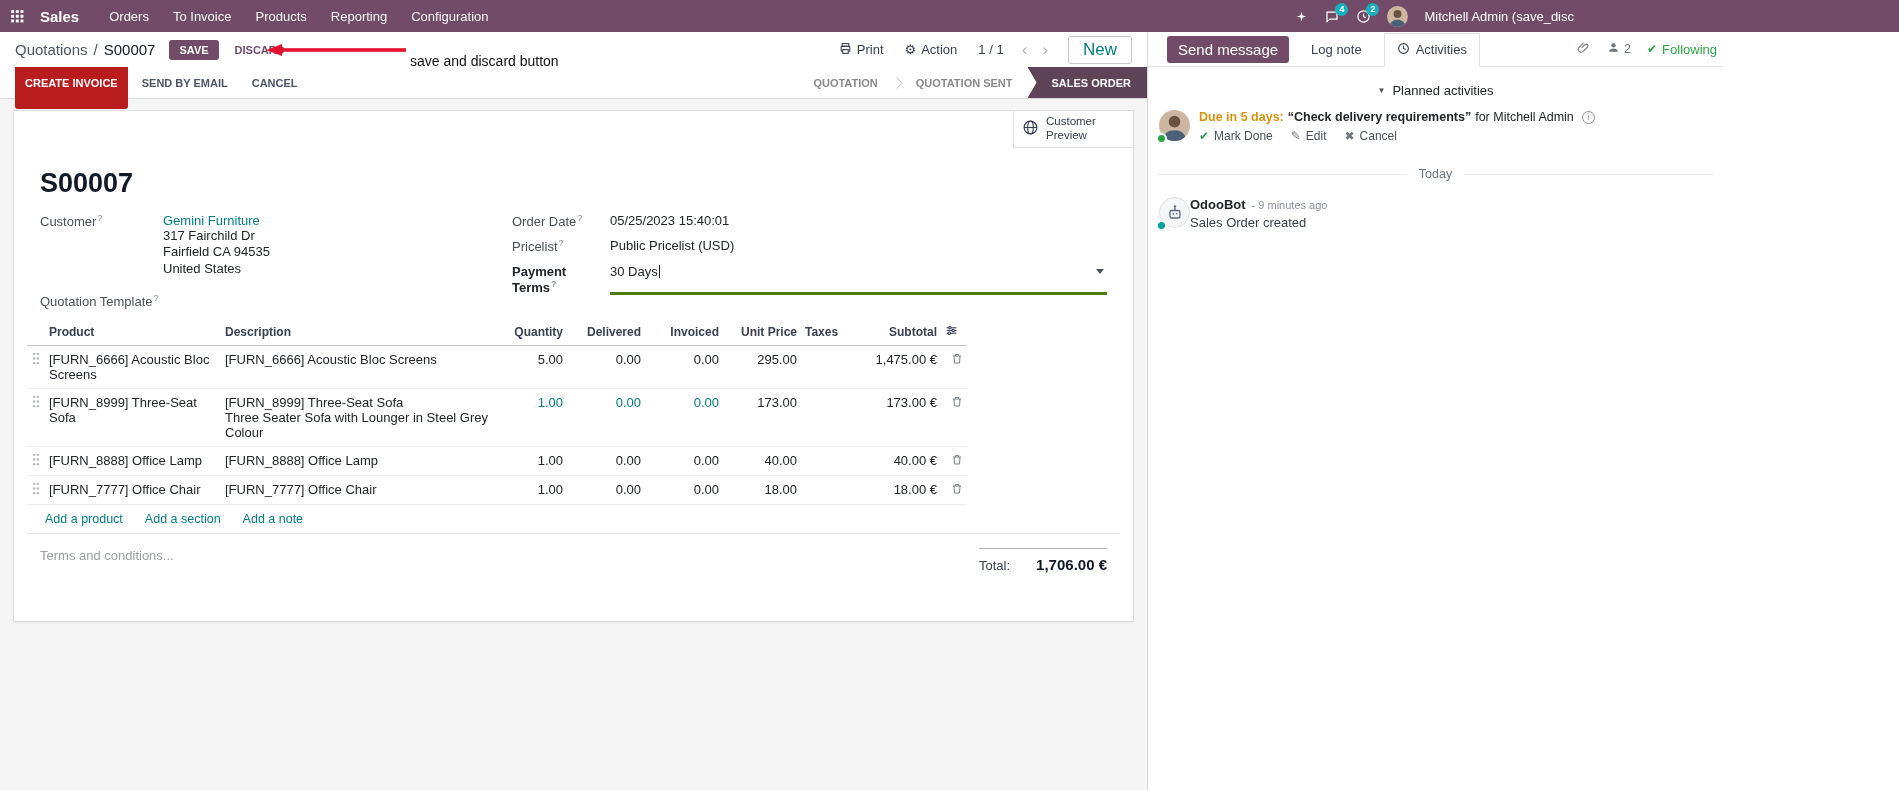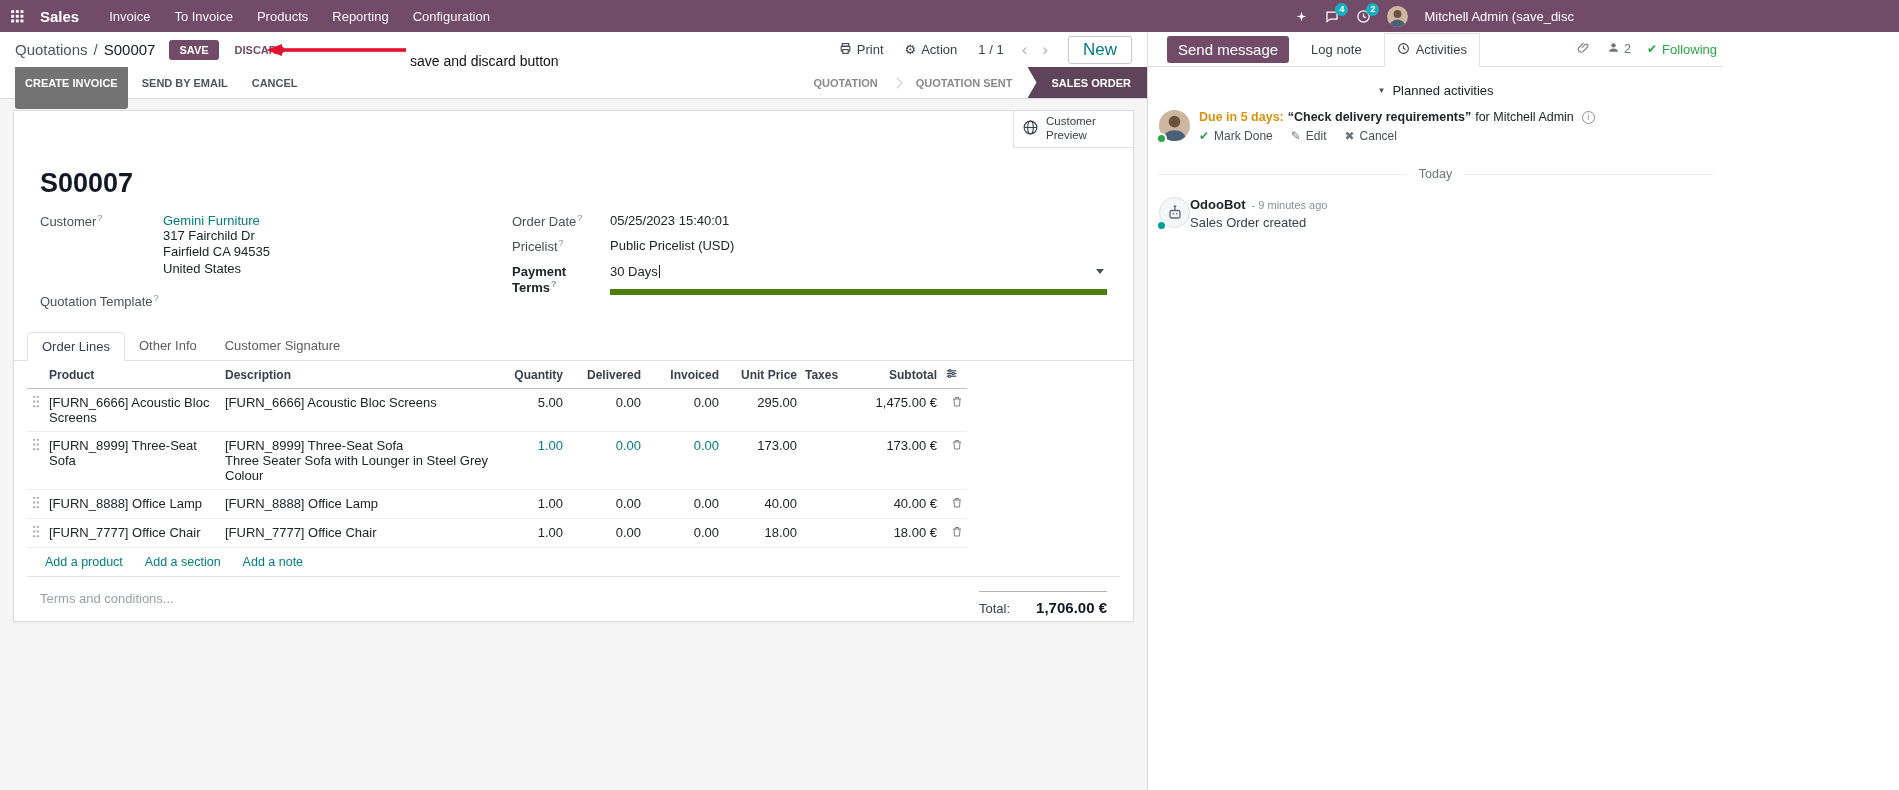--- a/index.html
+++ b/index.html
@@ -42,21 +42,21 @@
     font-size:13px; color:#374151; cursor:pointer; }
   .gear-glyph { font-size:13px; color:#374151; }
   .pager { margin:0 6px; color:#374151; }
   .pg-chev { color:#adb5bd; font-size:17px; line-height:1; cursor:pointer; padding:0 3px; }
   .btn-new { margin-left:8px; background:#fff; border:1px solid #c9c9c9; color:#017e84; font-size:17px;
     padding:3px 14px; border-radius:3px; cursor:pointer; font-family:inherit; }
 
   
   .status-row { height:32px; background:#fff; border-bottom:1px solid #d8d8d8; display:flex; align-items:stretch; padding-left:15px; }
   .status-left { display:flex; align-items:center; gap:4px; }
-  .btn-create { background:#737373; color:#fff; border:none; font-size:11px; font-weight:700; padding:20px 10px;
+  .btn-create { background:#b91c1c; color:#fff; border:none; font-size:11px; font-weight:700; padding:20px 10px;
     border-radius:3px; cursor:pointer; font-family:inherit; }
   .btn-flat { background:none; border:none; color:#4b5563; font-size:11px; font-weight:700; padding:5px 10px;
     cursor:pointer; font-family:inherit; }
   .pipeline { margin-left:auto; display:flex; align-items:stretch; }
   .state { display:flex; align-items:center; padding:0 15px; font-size:11px; font-weight:700; color:#8a8a8a; cursor:pointer; }
   .chev { width:8px; height:8px; border-top:1px solid #ccc; border-right:1px solid #ccc; transform:rotate(45deg); align-self:center; }
   .state.active { background:#5f4358; color:#fff; clip-path:polygon(0 0,100% 0,100% 100%,0 100%,9px 50%); padding:0 16px 0 24px; }
 
   
   .form-area { flex:1; padding:11px 13px 0; }
@@ -71,21 +71,21 @@
   .fcol-right { flex:1; }
   .frow { display:flex; font-size:13px; margin-bottom:9px; }
   .flabel { width:123px; color:#495057; flex-shrink:0; }
   .flabel2 { width:98px; color:#495057; flex-shrink:0; }
   .flabel2.bold { font-weight:700; color:#212529; }
   sup.help { font-size:9px; color:#8a8f98; margin-left:1px; }
   .link { color:#017e84; cursor:pointer; }
   .addr div { line-height:16.3px; color:#212529; }
   .tmpl-row { margin-top:16px; }
   .fvalue { color:#212529; }
-  .combo { position:relative; flex:1; border-bottom:6px solid #4d7c0f; padding-bottom:3px; }
+  .combo { position:relative; flex:1; border-bottom:3px solid #4d7c0f; padding-bottom:3px; }
   .cursor { display:inline-block; width:1px; height:13px; background:#222; margin-left:1px; vertical-align:-2px; }
   .dd-caret { position:absolute; right:3px; top:5px; border-left:4px solid transparent; border-right:4px solid transparent; border-top:5px solid #495057; }
 
   .tabs { display:flex; margin:14px -26px 0; padding-left:13px; border-bottom:1px solid #dee2e6; }
   .tab { padding:6px 14px; font-size:13px; color:#5d5d5d; cursor:pointer; }
   .tab.active { background:#fff; border:1px solid #dee2e6; border-bottom:1px solid #fff; margin-bottom:-1px;
     border-radius:4px 4px 0 0; color:#374151; }
 
   .table-wrap { margin:0 -13px; }
   table.olines { border-collapse:collapse; width:940px; table-layout:fixed; }
@@ -167,21 +167,21 @@
           <rect x="2" y="10" width="5" height="5"></rect>
           <rect x="10" y="10" width="5" height="5"></rect>
           <rect x="18" y="10" width="5" height="5"></rect>
           <rect x="2" y="18" width="5" height="5"></rect>
           <rect x="10" y="18" width="5" height="5"></rect>
           <rect x="18" y="18" width="5" height="5"></rect>
         </svg>
     </span>
     <span class="app-name">Sales</span>
     <nav class="nav-menus">
-      <span class="menu-item">Invoice</span>
+      <span class="menu-item">Orders</span>
       <span class="menu-item">To Invoice</span>
       <span class="menu-item">Products</span>
       <span class="menu-item">Reporting</span>
       <span class="menu-item">Configuration</span>
     </nav>
   </div>
   <div class="nav-right">
     <span class="icon-wrap">
       <svg width="13" height="13" viewBox="0 0 24 24" fill="#fff">
           <path d="M12 3l2 7 7 2-7 2-2 7-2-7-7-2 7-2z"></path>
@@ -317,25 +317,20 @@
             <div class="frow">
               <span class="flabel2 bold"><span>Payment Terms</span><sup class="help">?</sup></span>
               <span class="combo">
                 <span class="fvalue">30 Days</span><span class="cursor"></span>
                 <span class="dd-caret"></span>
               </span>
             </div>
           </div>
         </div>
 
-        <div class="tabs">
-          <span class="tab active">Order Lines</span>
-          <span class="tab">Other Info</span>
-          <span class="tab">Customer Signature</span>
-        </div>
 
         <div class="table-wrap">
           <table class="olines">
             <colgroup>
               <col style="width:18px">
                 <col style="width:176px">
                 <col style="width:286px">
                 <col style="width:60px">
                 <col style="width:78px">
                 <col style="width:78px">

